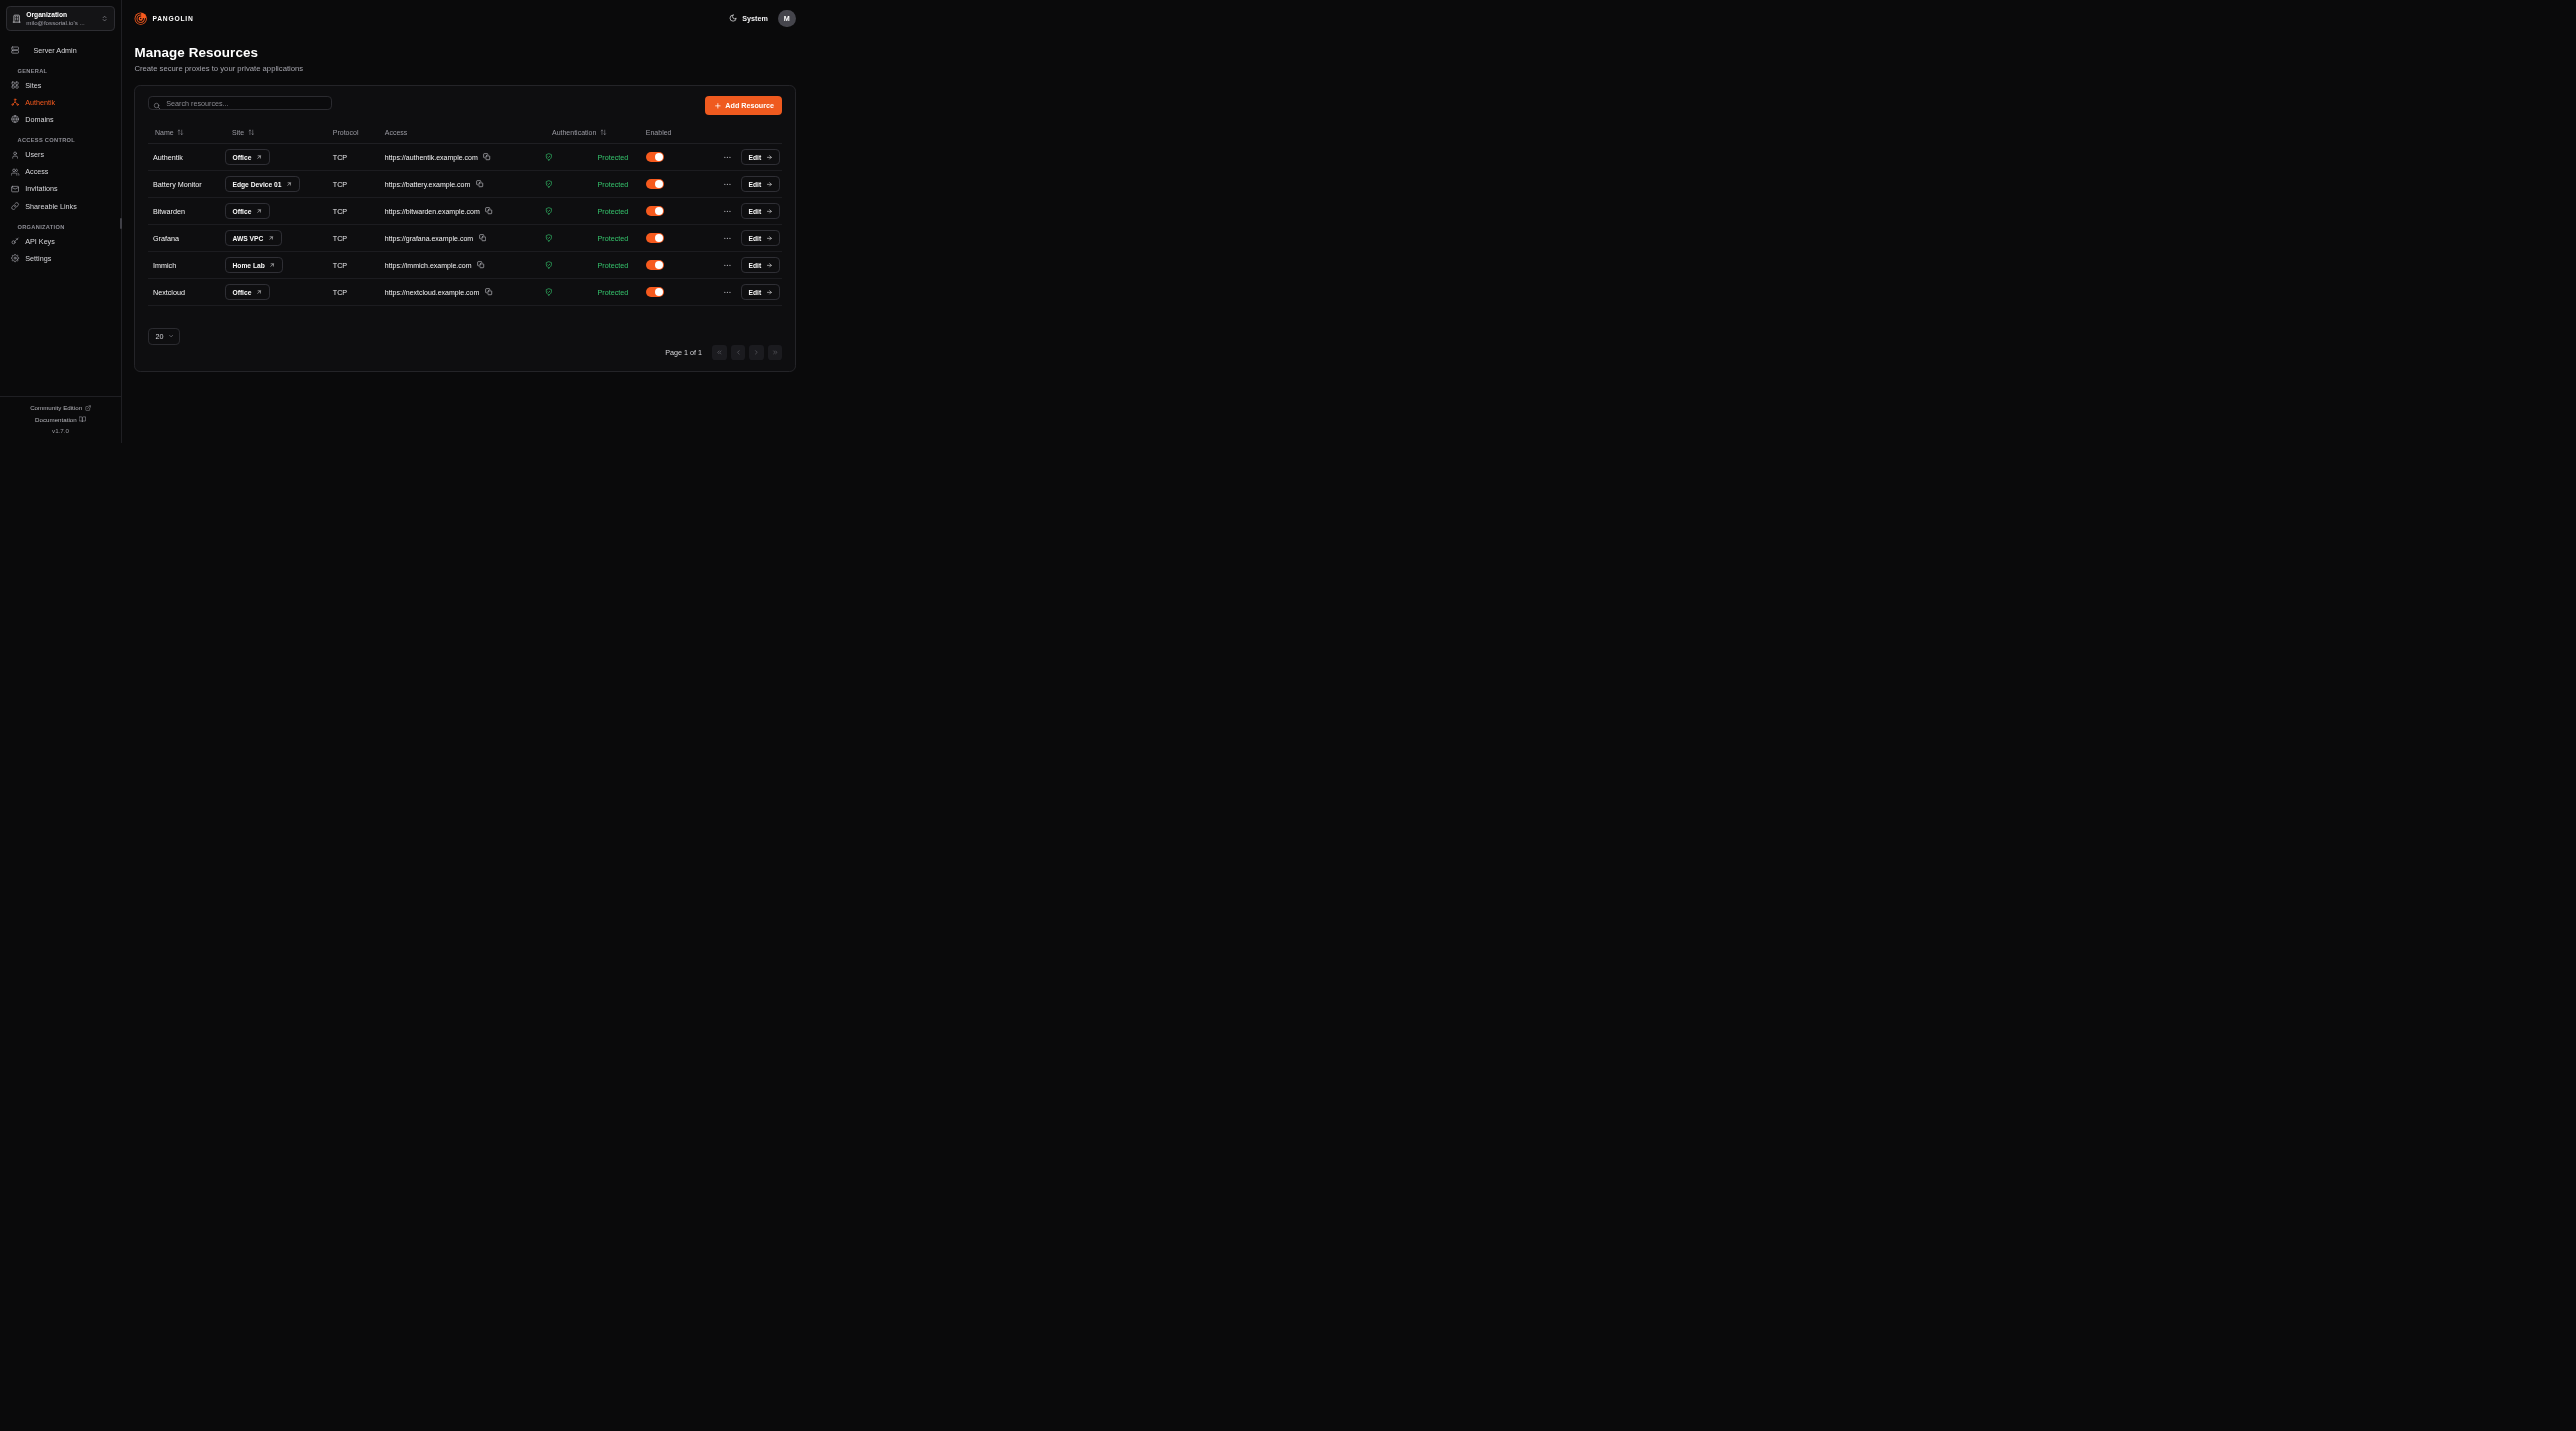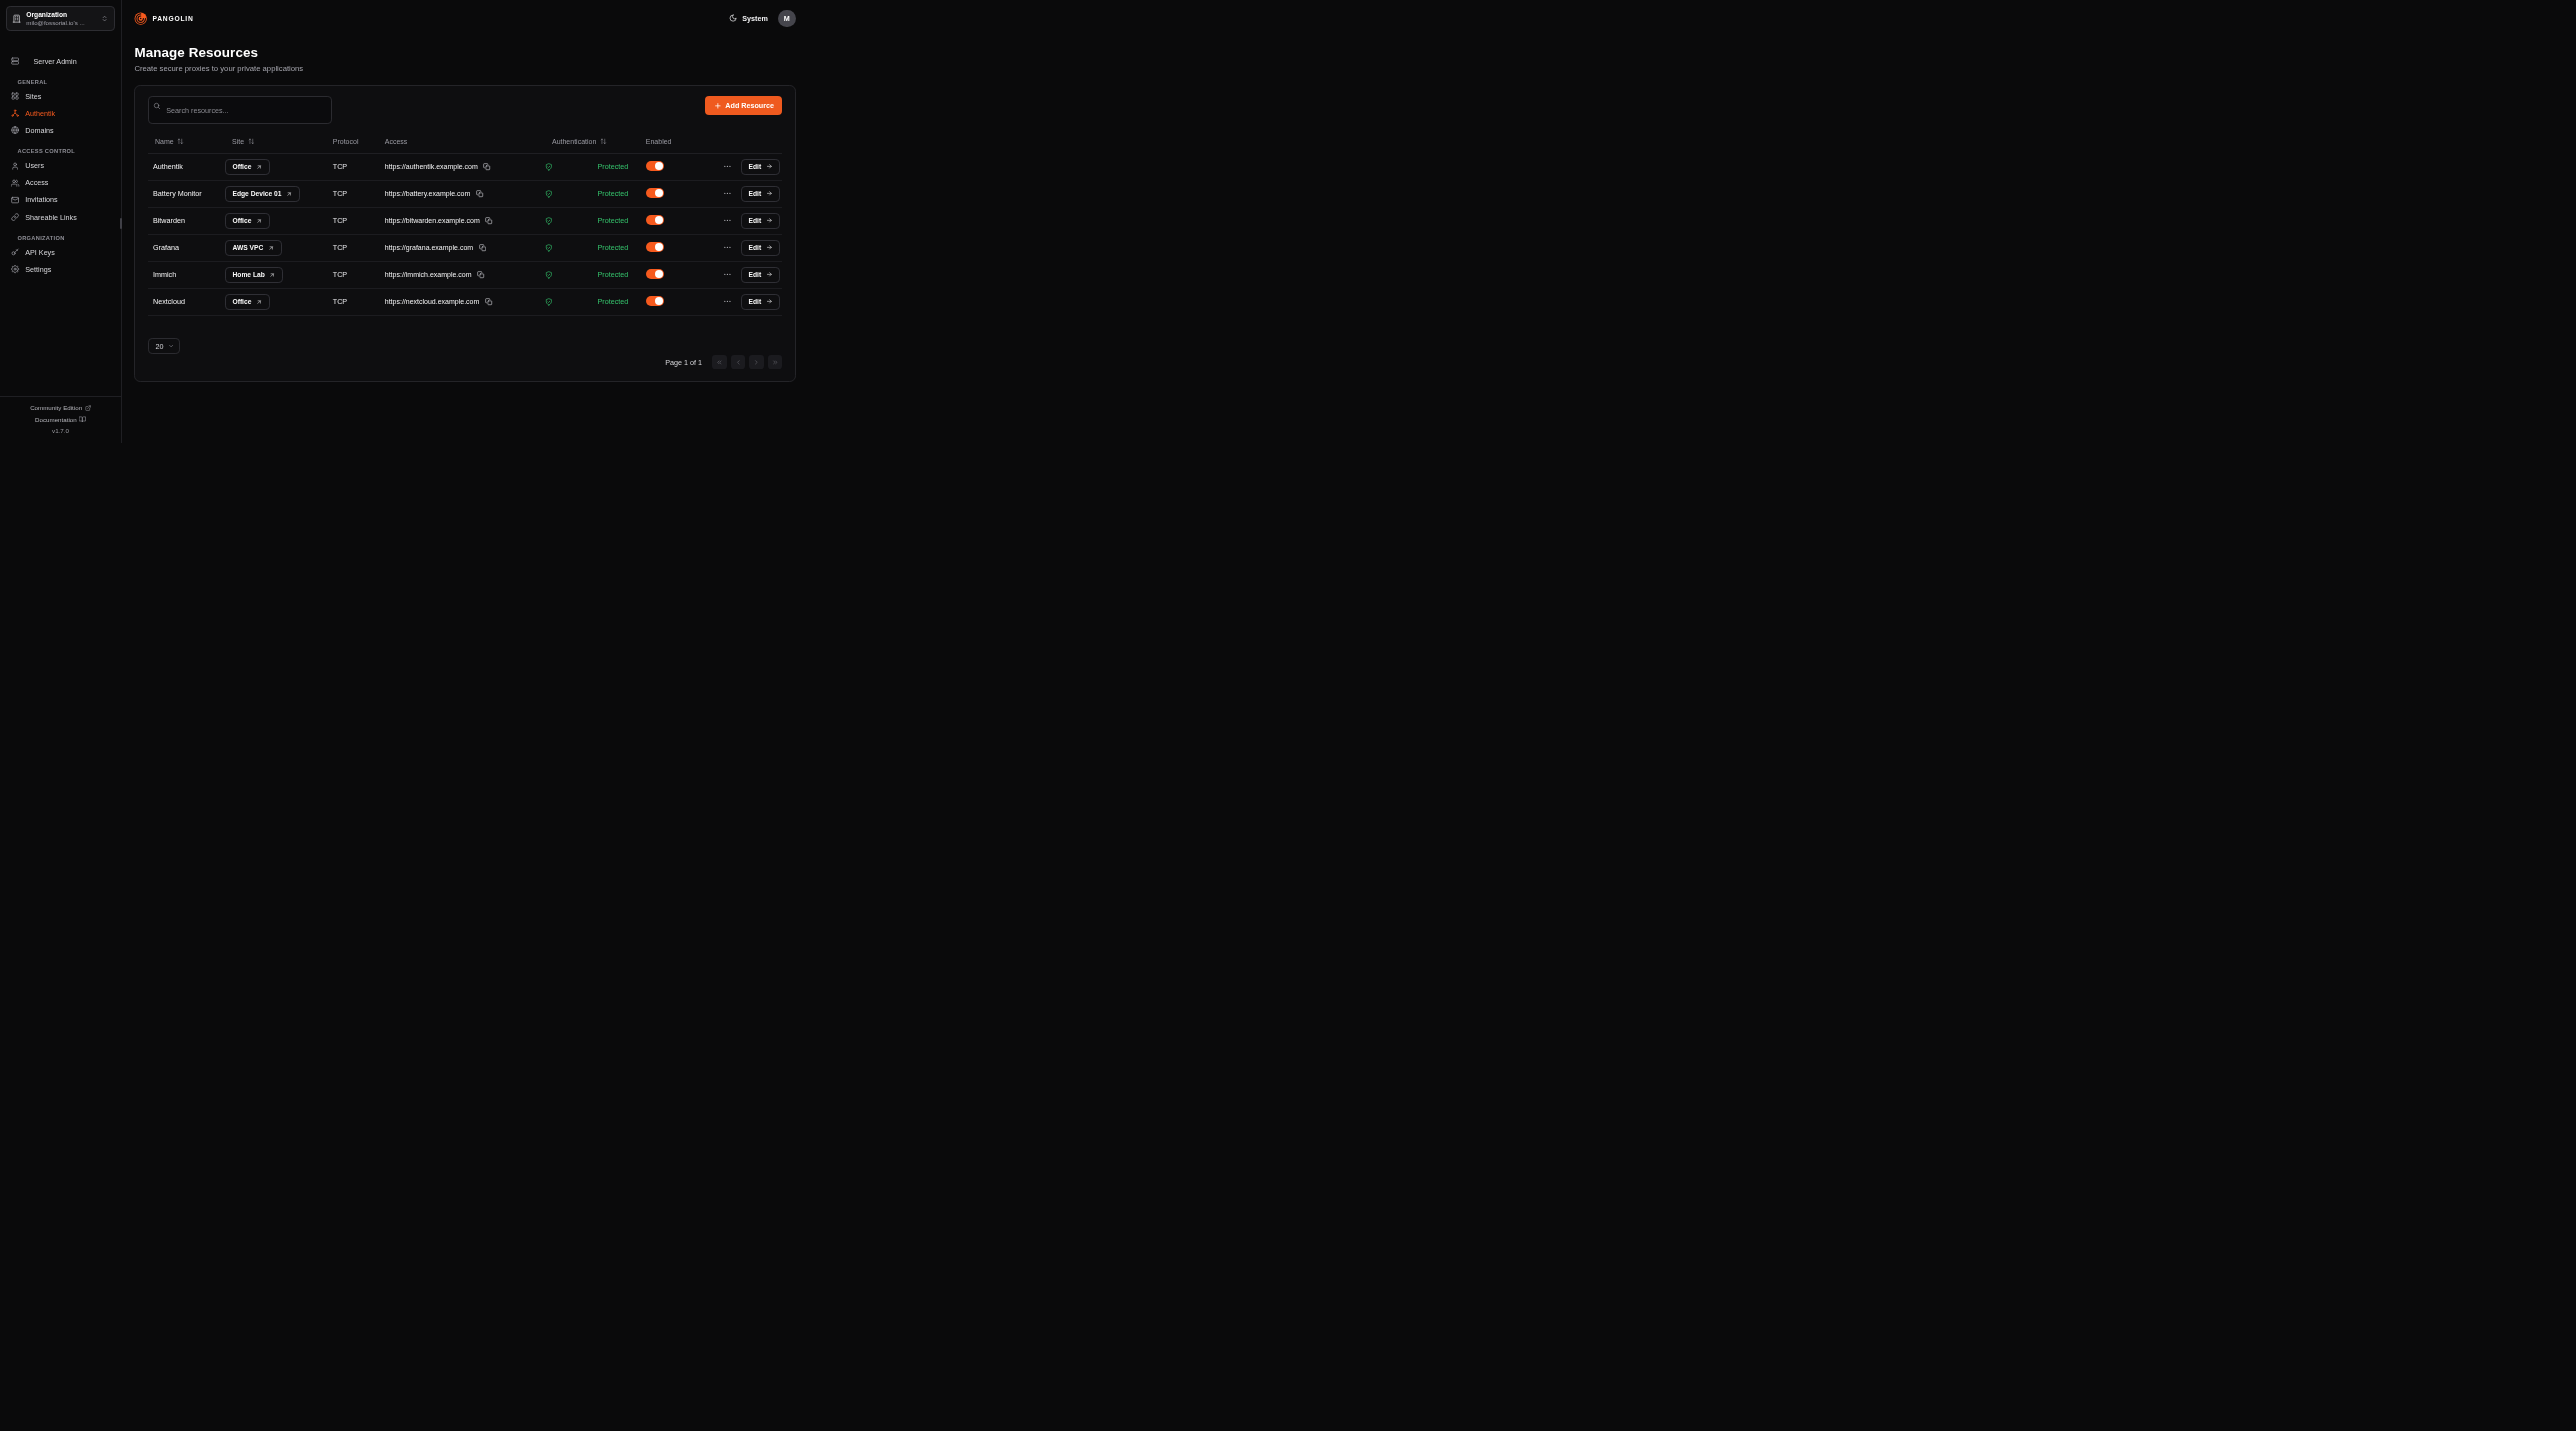--- a/index.html
+++ b/index.html
@@ -21,21 +21,21 @@
   .org-text { flex:1; min-width:0; }
   .org-title { font-size:6.7px; font-weight:700; color:#ffffff; line-height:8.2px; }
   .org-sub { font-size:6.2px; color:#a1a1aa; line-height:7.7px; white-space:nowrap; overflow:hidden; }
   .org-caret { color:#9b9ba2; }
 
   .nav { padding:0 6.2px; }
   .nav-item { display:flex; align-items:center; gap:5.7px; padding:4.1px 5.2px; border-radius:3.1px; font-size:7.2px; color:#d7d7db; cursor:pointer; }
   .nav-item .ic { color:#a3a3ab; }
   .nav-item.active, .nav-item.active .ic { color:#f65a1e; }
   .section-label { font-size:5.7px; font-weight:700; letter-spacing:0.3px; color:#8f8f97; margin:9.3px 11.3px 2.6px; }
-  .nav-solo { margin-top:15px;gap:14px; }
+  .nav-solo { margin-top:4px;gap:14px; }
 
   .resize-handle { position:absolute; right:-1px; top:218px; width:2.1px; height:11.3px; border-radius:1px; background:#3f3f46; cursor:col-resize; }
 
   .sidebar-footer { margin-top:auto; border-top:0.5px solid #1f1f23; padding:5.7px 6.2px 6.7px; text-align:center; font-size:6.2px; color:#b6b6bc; }
   .foot-row { display:flex; align-items:center; justify-content:center; gap:2.6px; line-height:11.3px; cursor:pointer; }
   .foot-row .ic { color:#9d9da4; }
   .foot-version { line-height:11.3px; color:#9a9aa1; }
 
   
   .main { flex:1; padding:0 12.4px; overflow:hidden; }
@@ -46,21 +46,21 @@
   .theme-toggle { display:flex; align-items:center; gap:4.6px; font-size:7.2px; font-weight:600; color:#f0f0f2; cursor:pointer; }
   .avatar { width:17.5px; height:17.5px; border-radius:50%; background:#45454c; color:#fff; display:flex; align-items:center; justify-content:center; font-size:7.2px; font-weight:600; cursor:pointer; }
 
   .page-title { font-size:13.4px; font-weight:800; color:#ffffff; margin:8.2px 0 3.6px; letter-spacing:0.1px; }
   .page-sub { font-size:7.7px; color:#a4a4ac; }
 
   .card { margin-top:12.4px; border:0.5px solid #242428; background:#0e0e10; border-radius:6.2px; padding:10.3px 12.4px 7.2px; }
 
   .toolbar { display:flex; justify-content:space-between; align-items:flex-start; margin-bottom:6.2px; }
   .search { position:relative; width:184px; }
-  .search input { width:100%; height:28px; background:#0b0b0d; border:0.5px solid #2b2b30; border-radius:4.1px; color:#ededef; padding:0 6.2px 0 17.5px; font-size:7.2px; outline:none; }
+  .search input { width:100%; height:14px; background:#0b0b0d; border:0.5px solid #2b2b30; border-radius:4.1px; color:#ededef; padding:0 6.2px 0 17.5px; font-size:7.2px; outline:none; }
   .search input::placeholder { color:#8b8b92; }
   .search .ic { position:absolute; left:5.2px; top:5.2px; color:#8b8b92; }
   .add-btn { display:flex; align-items:center; gap:4.1px; height:18.5px; padding:0 8.2px; background:#ef5a1f; border:none; border-radius:4.1px; color:#fff; font-size:7.2px; font-weight:600; cursor:pointer; }
 
   .thead, .trow { display:grid; grid-template-columns:77px 108px 52px 160px 101px 57px 1fr; align-items:center; }
   .thead { height:23px; color:#9b9ba3; font-size:7px; border-bottom:0.5px solid #1f1f23; }
   .th { display:flex; align-items:center; gap:3.6px; }
   .th.sortable { padding-left:7.2px; cursor:pointer; }
   .th .ic { color:#8f8f97; }
   .trow { height:27px; border-bottom:0.5px solid #1c1c20; }

